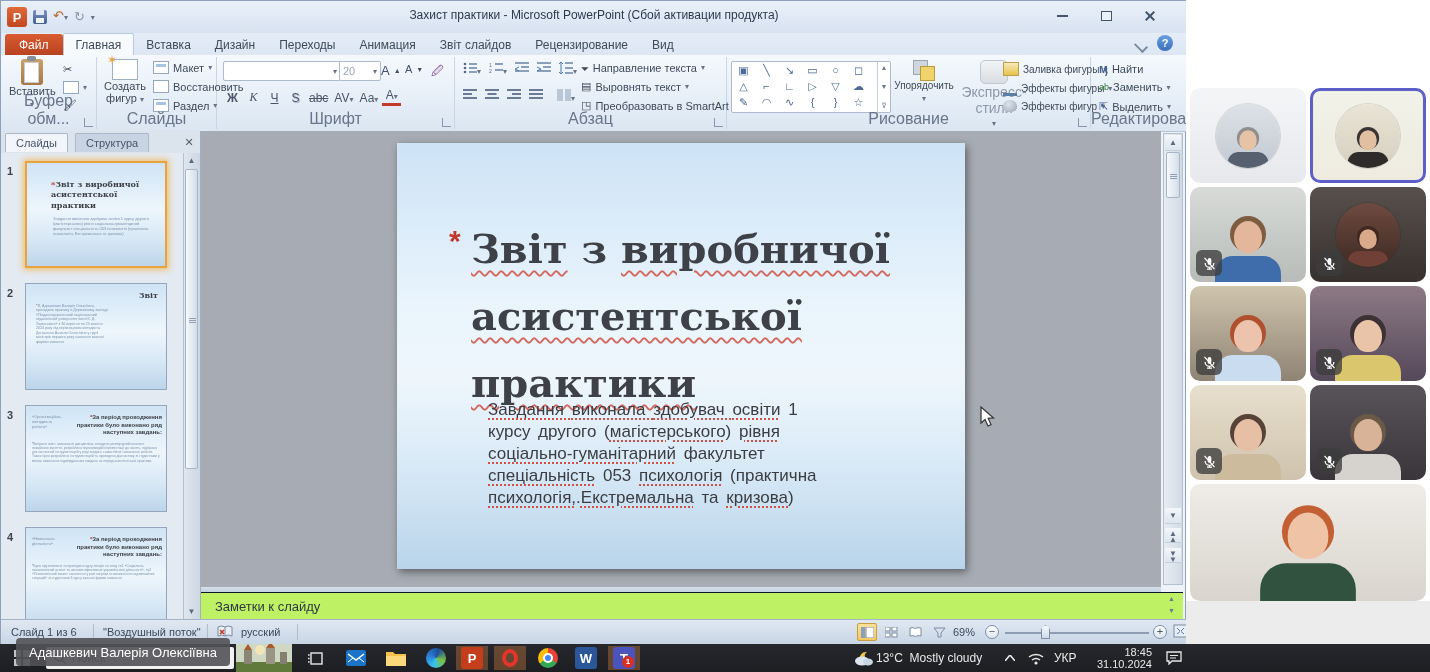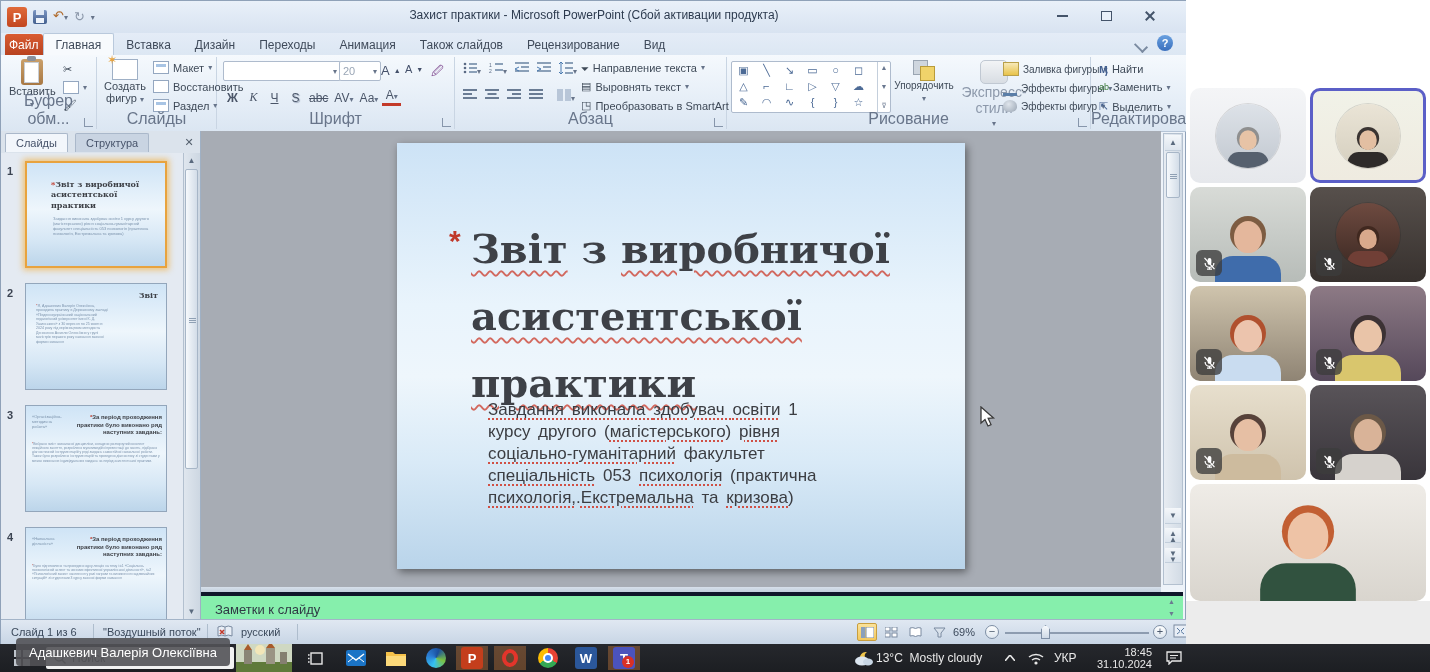--- a/index.html
+++ b/index.html
@@ -21,21 +21,21 @@
   .glyph-min{width:11px;height:2px;background:#44546a;}
   .glyph-restore{width:9px;height:8px;border:1.5px solid #44546a;position:relative;background:#e9f0f9;}
   .glyph-restore:before{content:"";position:absolute;left:2px;top:-4px;width:9px;height:8px;border:1.5px solid #44546a;z-index:-1;}
   .glyph-x{position:relative;width:12px;height:12px;}
   .glyph-x:before,.glyph-x:after{content:"";position:absolute;left:5px;top:0;width:2px;height:12px;background:#44546a;}
   .glyph-x:before{transform:rotate(45deg);} .glyph-x:after{transform:rotate(-45deg);}
 
   
   .tabrow{position:absolute;left:0;top:32px;width:1186px;height:22px;background:linear-gradient(#e4ecf7,#dce7f3);}
   .tab{position:relative;display:inline-block;padding:4px 12px 3px;font-size:12px;color:#3f4a5a;cursor:default;}
-  .tab.file{background:linear-gradient(#d95b31,#b84320);color:#fff;border-radius:3px 3px 0 0;margin-left:4px;padding:4px 4px 3px;}
+  .tab.file{background:linear-gradient(#d95b31,#b84320);color:#fff;border-radius:3px 3px 0 0;margin-left:4px;padding:4px 14px 3px;}
   .tab.active{background:#f7fafd;border:1px solid #b9c9dc;border-bottom:none;border-radius:2px 2px 0 0;}
   .ribbon-collapse{position:absolute;right:40px;top:6px;width:10px;height:6px;border-left:2px solid #7a8aa0;border-top:2px solid #7a8aa0;transform:rotate(45deg);}
   .helpbtn{position:absolute;right:14px;top:2px;width:16px;height:16px;border-radius:50%;background:linear-gradient(#6aa1e0,#3a6fbd);color:#fff;font-size:11px;font-weight:bold;text-align:center;line-height:16px;}
 
   
   .ribbon{position:absolute;left:0;top:54px;width:1186px;height:76px;background:linear-gradient(#f5f9fd,#e3ecf6 70%,#dbe6f2);border-bottom:1px solid #b5c4d6;}
   .rgroup{position:absolute;top:2px;height:72px;border-right:1px solid #c9d5e3;box-sizing:border-box;}
   .glabel{position:absolute;bottom:1px;left:0;right:0;text-align:center;font-size:16px;color:#68758a;}
   .launcher{position:absolute;right:3px;bottom:2px;width:8px;height:8px;border-left:1px solid #8796ab;border-bottom:1px solid #8796ab;}
   .gray{color:#8d99ab;}
@@ -92,21 +92,21 @@
   .stitle .ast{position:absolute;left:-22px;top:-8px;font-size:30px;color:#c0392b;font-family:"Liberation Sans",sans-serif;font-weight:bold;}
   .sq-w{text-decoration:underline;text-decoration-style:wavy;text-decoration-color:rgba(205,70,55,.8);text-decoration-thickness:2px;text-underline-offset:7px;}
   .sbody{position:absolute;left:91px;top:256px;width:420px;font-size:17px;line-height:22px;color:#3b3d42;word-spacing:3px;}
   .sq-d{text-decoration:underline;text-decoration-style:dotted;text-decoration-color:#d05045;text-decoration-thickness:2px;text-underline-offset:3px;}
   .vscroll{position:absolute;left:962px;top:2px;width:20px;height:452px;background:linear-gradient(90deg,#e7ecf2,#d2dbe5);border:1px solid #b3c0cf;box-sizing:border-box;}
   .vbtn{position:absolute;left:1px;width:16px;height:15px;text-align:center;font-size:8px;color:#5a6a7e;line-height:15px;background:linear-gradient(#f4f7fa,#dde5ee);border-bottom:1px solid #c2cedb;}
   .cursor{position:absolute;z-index:30;}
 
   
   .splitter{position:absolute;left:200px;top:586px;width:960px;height:5px;background:linear-gradient(#d7e0ea,#c2cfdd);}
-  .notes{position:absolute;left:200px;top:591px;width:982px;height:27px;background:#86efac;border-top:4px solid #0f172a;}
+  .notes{position:absolute;left:200px;top:591px;width:982px;height:27px;background:#bef264;border-top:1px solid #0f172a;}
   .noteslabel{position:absolute;left:14px;top:6px;font-size:13px;color:#2f3844;}
   .statusbar{position:absolute;left:0;top:618px;width:1186px;height:26px;background:linear-gradient(#e0e8f2,#c6d4e4);border-top:1px solid #a3b4c8;font-size:11px;color:#3c4a5c;}
   .stitem{position:absolute;top:6px;}
   .stsep{position:absolute;top:4px;width:1px;height:16px;background:#aebdcd;}
   .viewbtn{display:inline-flex;width:20px;height:18px;align-items:center;justify-content:center;margin-right:1px;border-radius:2px;}
   .viewbtn.on{background:linear-gradient(#fbe29a,#f3c85e);border:1px solid #c89e3e;box-sizing:border-box;}
   .ztrack{position:absolute;top:12px;height:2px;background:#8d9cb0;}
   .zthumb{position:absolute;top:5px;width:9px;height:14px;background:linear-gradient(#f6f9fc,#cfdae6);border:1px solid #7e8fa5;box-sizing:border-box;clip-path:polygon(0 30%,50% 0,100% 30%,100% 100%,0 100%);}
   .zbtn{position:absolute;top:5px;width:14px;height:14px;border:1px solid #7e8fa5;border-radius:50%;box-sizing:border-box;text-align:center;line-height:11px;font-size:11px;color:#4c5a6e;background:linear-gradient(#fdfefe,#dde6ef);}
 
@@ -157,21 +157,21 @@
         <div class="wbtn">
             <div class="glyph-restore"></div>
           </div>
         <div class="wbtn">
             <div class="glyph-x"></div>
           </div>
       </div>
     </div>
 
     <div class="tabrow">
-      <span id="tabs-container"><span class="tab file">Файл</span><span class="tab active">Главная</span><span class="tab">Вставка</span><span class="tab">Дизайн</span><span class="tab">Переходы</span><span class="tab">Анимация</span><span class="tab">Також слайдов</span><span class="tab">Рецензирование</span><span class="tab">Вид</span></span>
+      <span id="tabs-container"><span class="tab file">Файл</span><span class="tab active">Главная</span><span class="tab">Вставка</span><span class="tab">Дизайн</span><span class="tab">Переходы</span><span class="tab">Анимация</span><span class="tab">Звіт слайдов</span><span class="tab">Рецензирование</span><span class="tab">Вид</span></span>
       <div class="ribbon-collapse" style="transform:rotate(225deg);top:9px;"></div>
       <div class="helpbtn">?</div>
     </div>
 
     <div class="ribbon">
 
       <div class="rgroup" style="left:0;width:96px;">
         <div class="bigbtn" style="left:8px;top:2px;width:46px;">
           <div class="clipboard"></div>
           <div>Вставить</div><span class="dd">▾</span>

